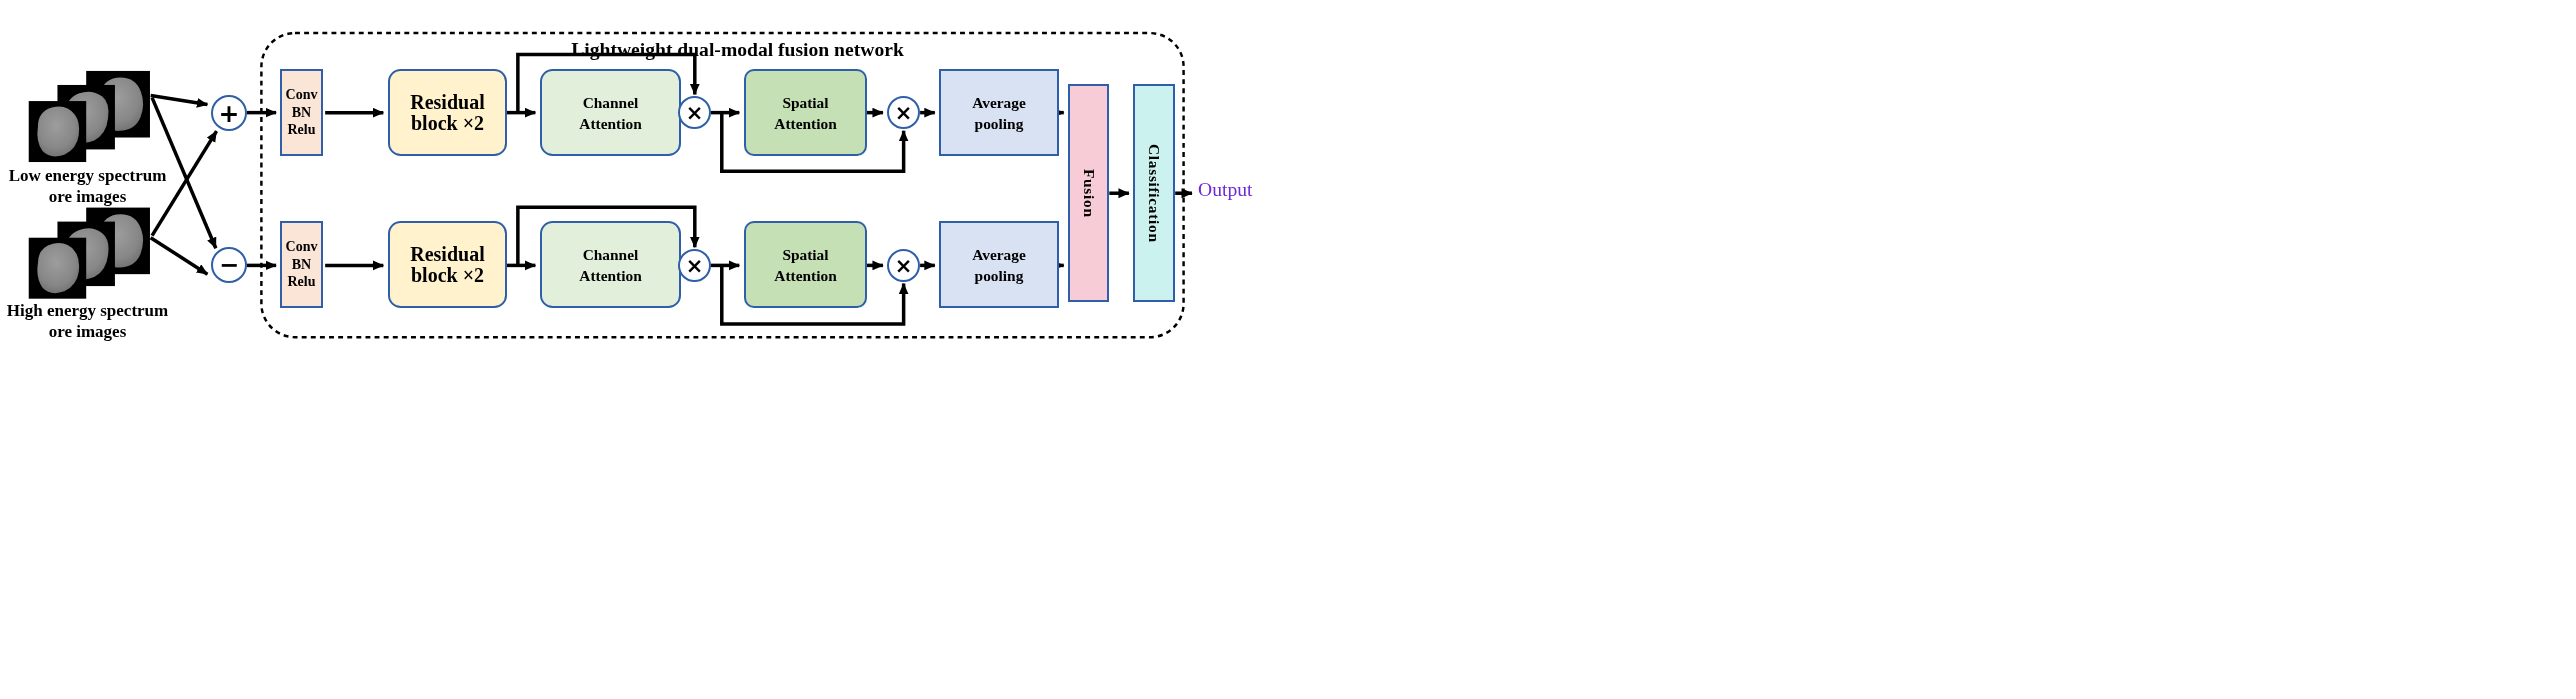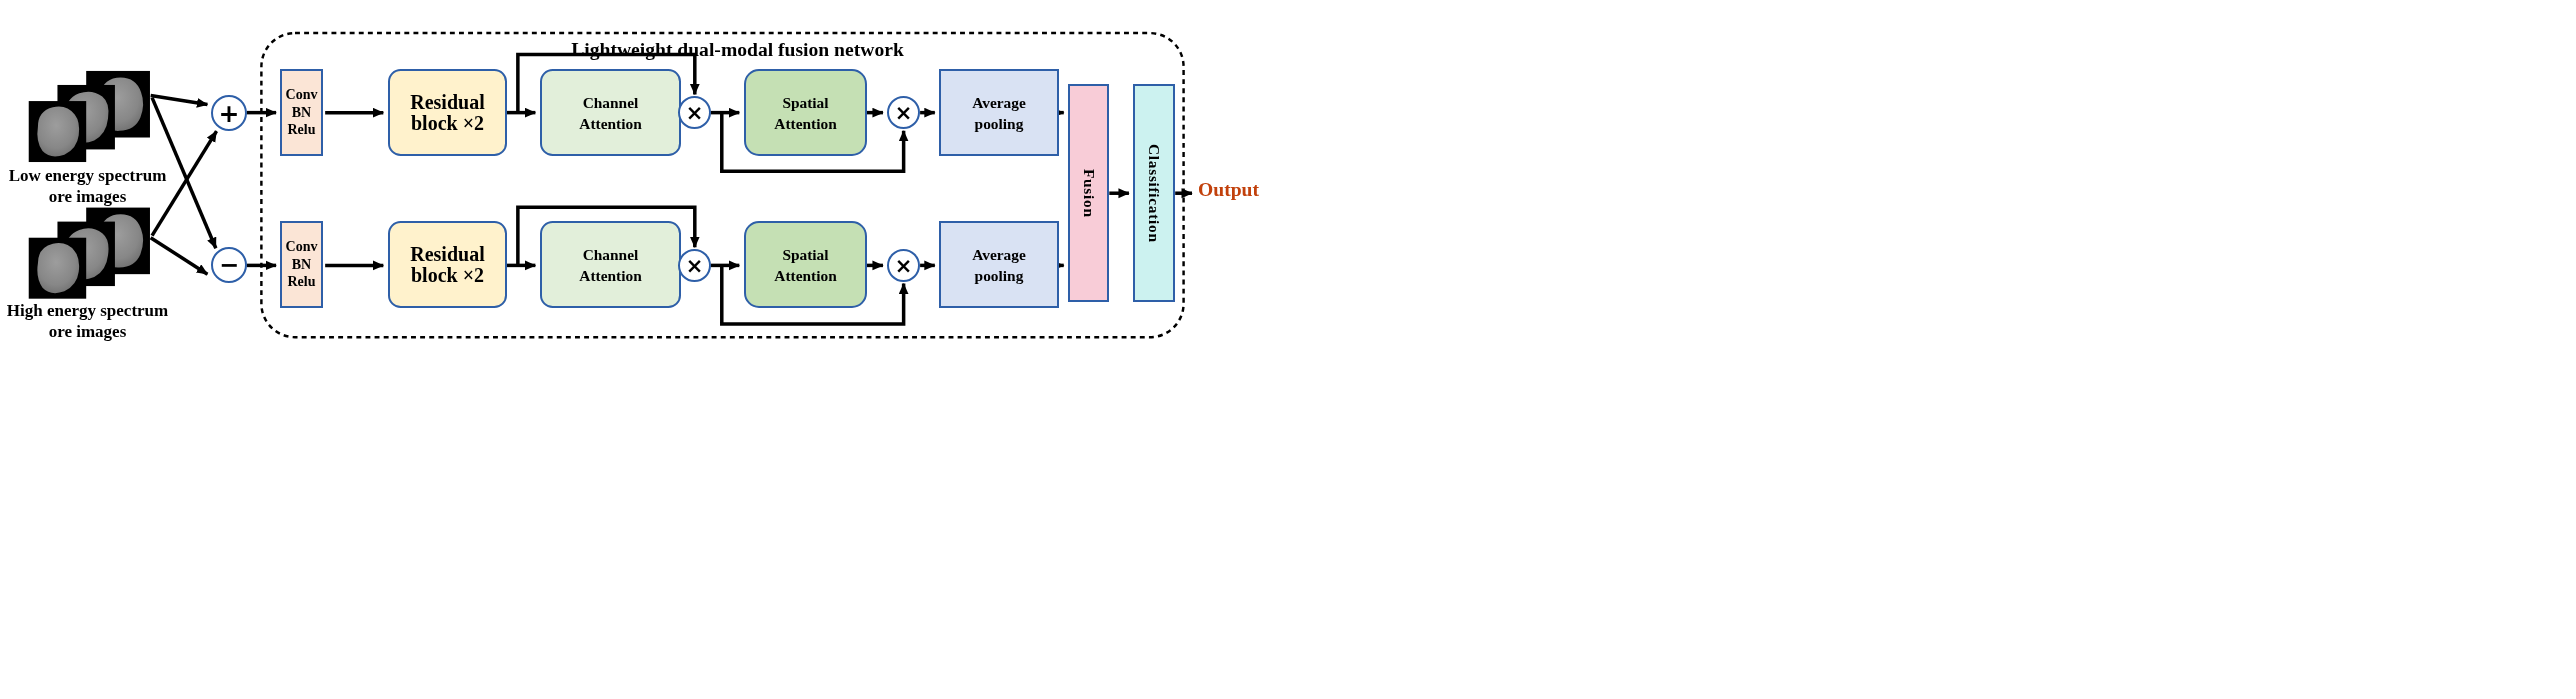--- a/index.html
+++ b/index.html
@@ -24,41 +24,41 @@
   .high-label{left:0px;top:300px;}
   .block{
     position:absolute;display:flex;flex-direction:column;align-items:center;justify-content:center;
     border:2.1px solid var(--node-border);box-sizing:border-box;color:#000;font-weight:bold;text-align:center;
   }
   .r1{top:69px;height:87px;}
   .r2{top:221px;height:87px;}
   .conv{left:280px;width:43px;background:var(--conv-fill);font-size:14px;line-height:17.5px;}
   .residual{left:388px;width:119px;background:var(--residual-fill);border-radius:12.6px;font-size:20px;line-height:21px;}
   .channel{left:540px;width:141px;background:var(--channel-fill);border-radius:12.6px;font-size:15.4px;line-height:21px;}
-  .spatial{left:744px;width:123px;background:var(--spatial-fill);border-radius:15px;font-size:15.4px;line-height:21px;}
+  .spatial{left:744px;width:123px;background:var(--spatial-fill);border-radius:10px;font-size:15.4px;line-height:21px;}
   .avgpool{left:939px;width:120px;background:var(--avgpool-fill);font-size:15.4px;line-height:21px;}
   .vblock{
     position:absolute;top:84px;height:218px;display:flex;align-items:center;justify-content:center;
     border:2.1px solid var(--node-border);box-sizing:border-box;color:#000;font-weight:bold;
     writing-mode:vertical-rl;text-orientation:mixed;font-size:15.4px;letter-spacing:0.7px;
   }
   .fusion{left:1068px;width:41px;background:var(--fusion-fill);}
   .classification{left:1133px;width:42px;background:var(--classification-fill);}
   .op{
     position:absolute;border:2.1px solid var(--node-border);background:#fff;border-radius:50%;
     display:flex;align-items:center;justify-content:center;box-sizing:border-box;
     font-family:"DejaVu Sans", sans-serif;font-weight:bold;color:#000;
   }
   .op-add{left:211px;top:95px;width:36px;height:36px;font-size:25px;}
   .op-sub{left:211px;top:247px;width:36px;height:36px;font-size:24px;}
   .op-mul{width:33px;height:33px;font-size:21px;}
   .m1a{left:678px;top:96px;} .m1b{left:887px;top:96px;}
   .m2a{left:678px;top:249px;} .m2b{left:887px;top:249px;}
   .output-label{
-    position:absolute;left:1198px;top:179px;width:88px;font-size:19.6px;font-weight:bold;color:#c2410c;
+    position:absolute;left:1198px;top:179px;width:88px;font-size:19.6px;font-weight:normal;color:#6d28d9;
   }
 </style>
 </head>
 <body>
 
 <div class="canvas">
 
   <svg class="wires" xmlns="http://www.w3.org/2000/svg" viewBox="0 0 1838 499" width="1288" height="350">
     <defs>
       <marker id="ah" markerUnits="userSpaceOnUse" markerWidth="18" markerHeight="16" refX="15" refY="7" orient="auto">

